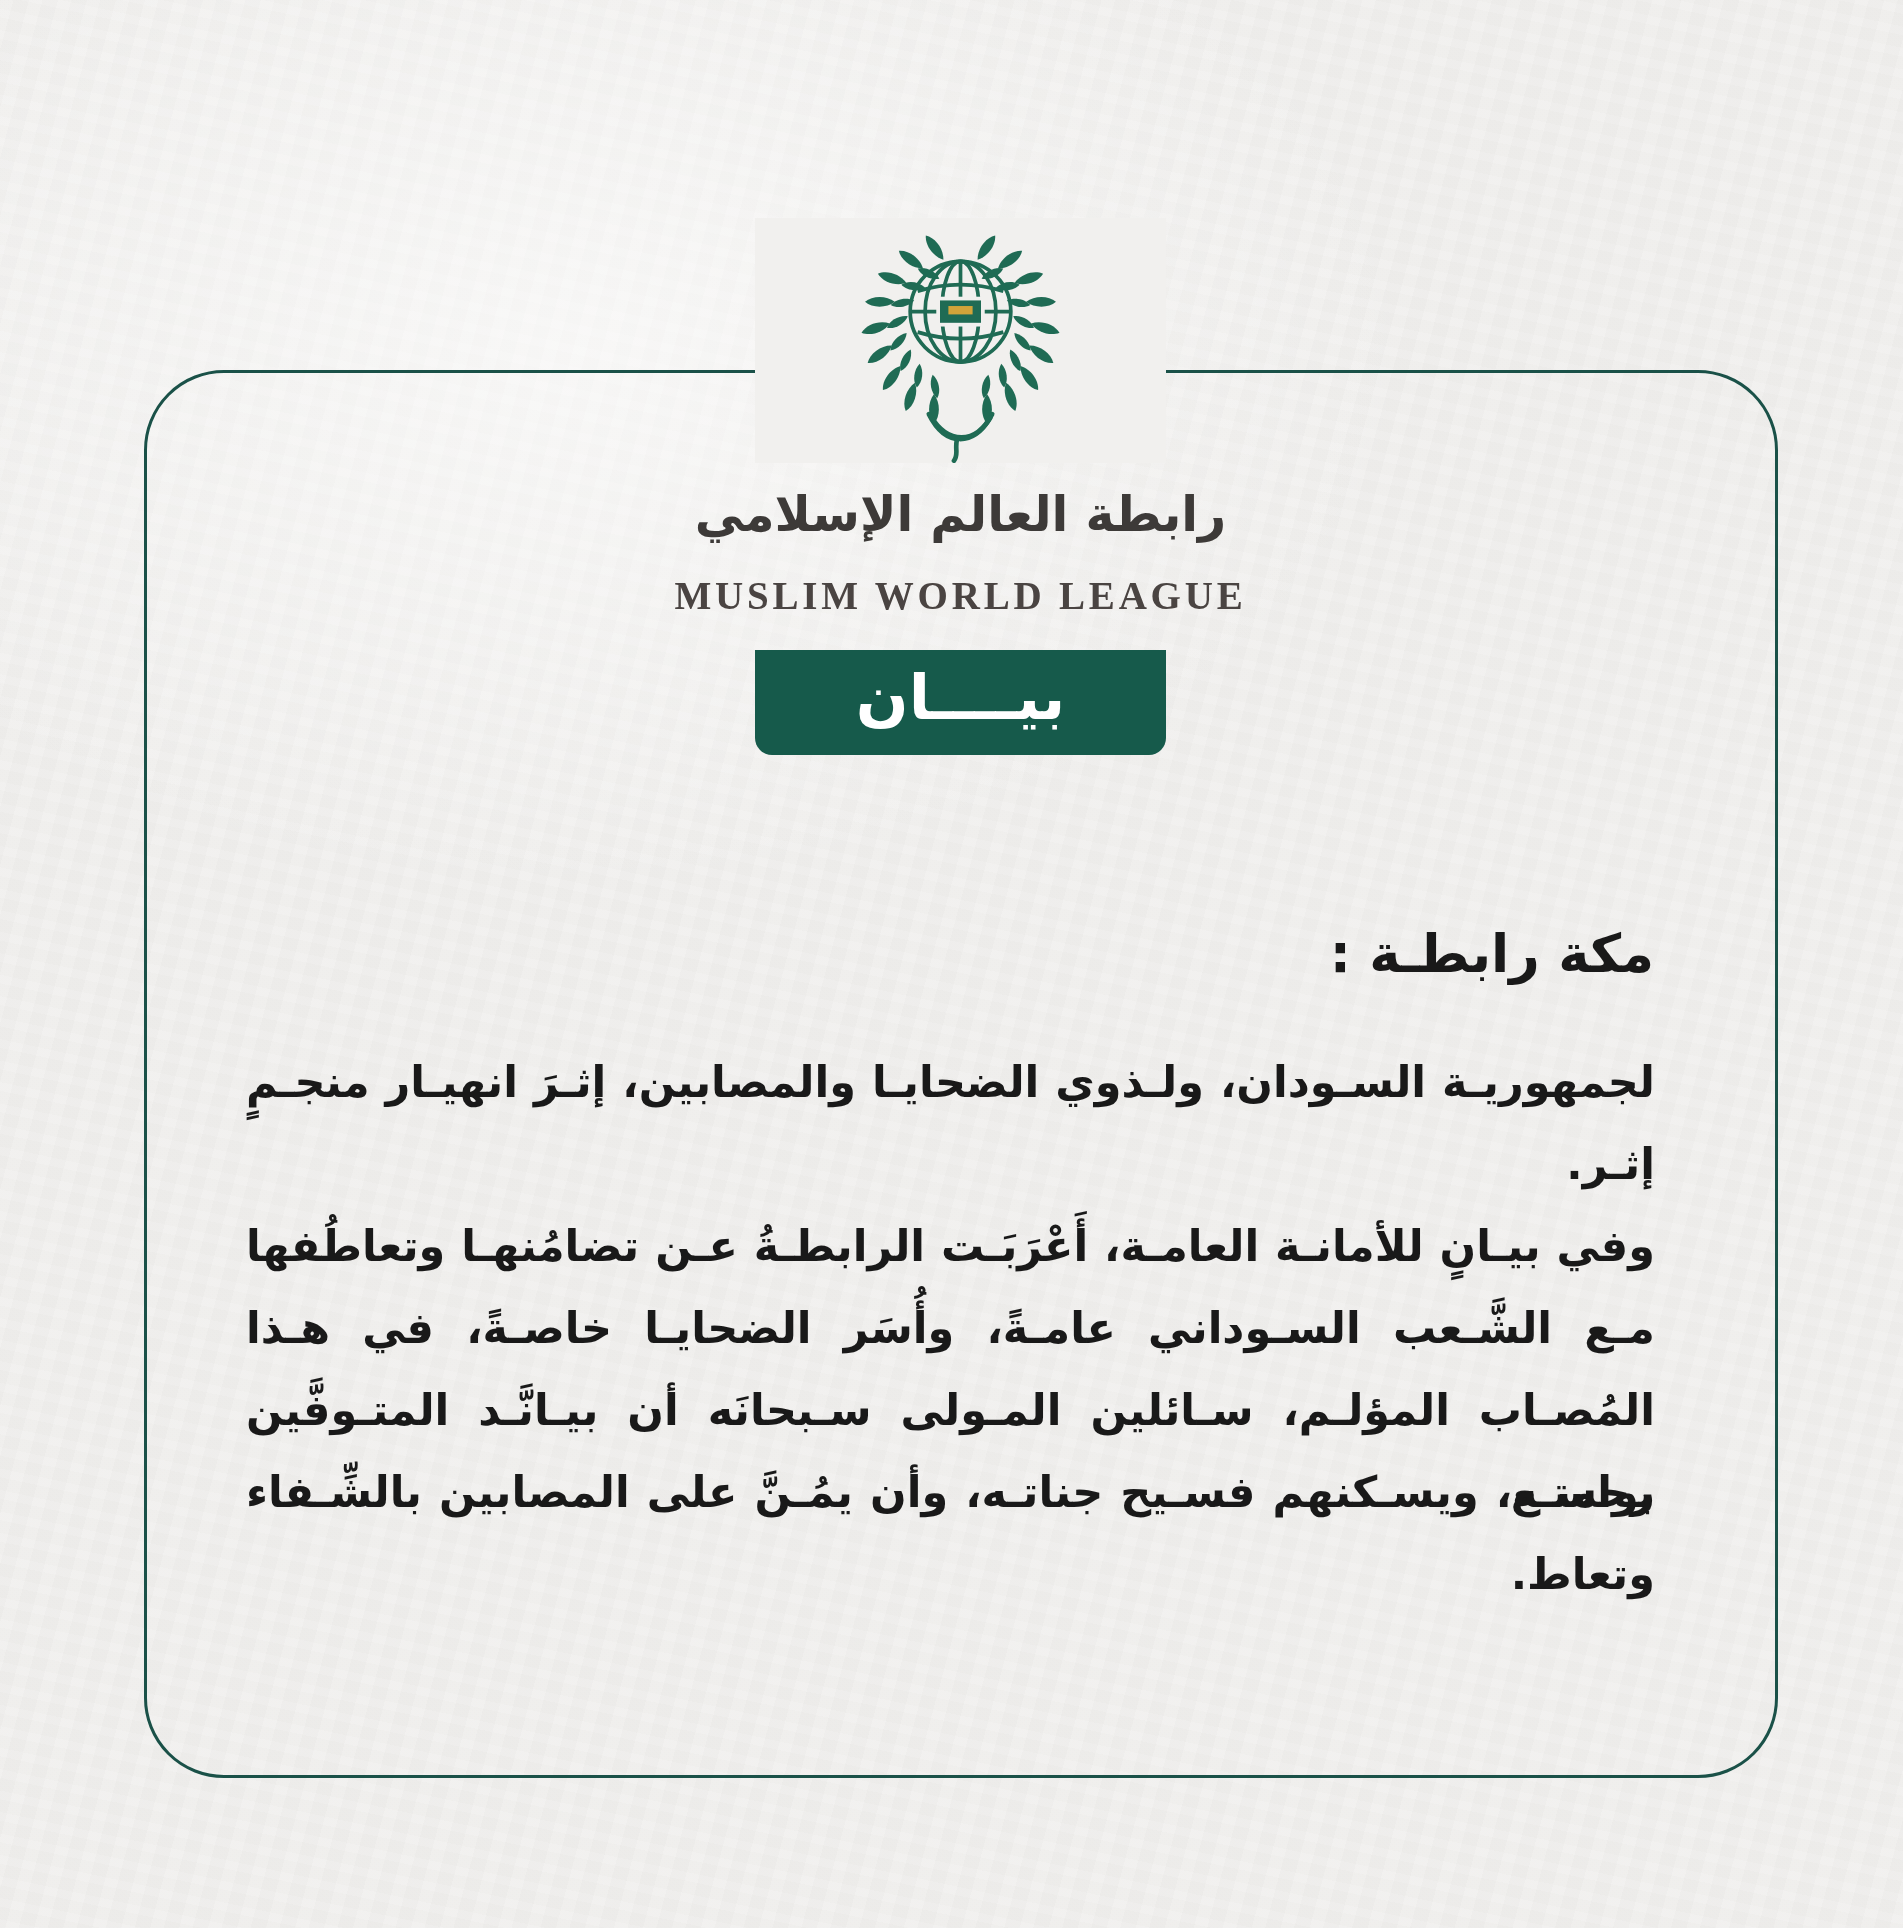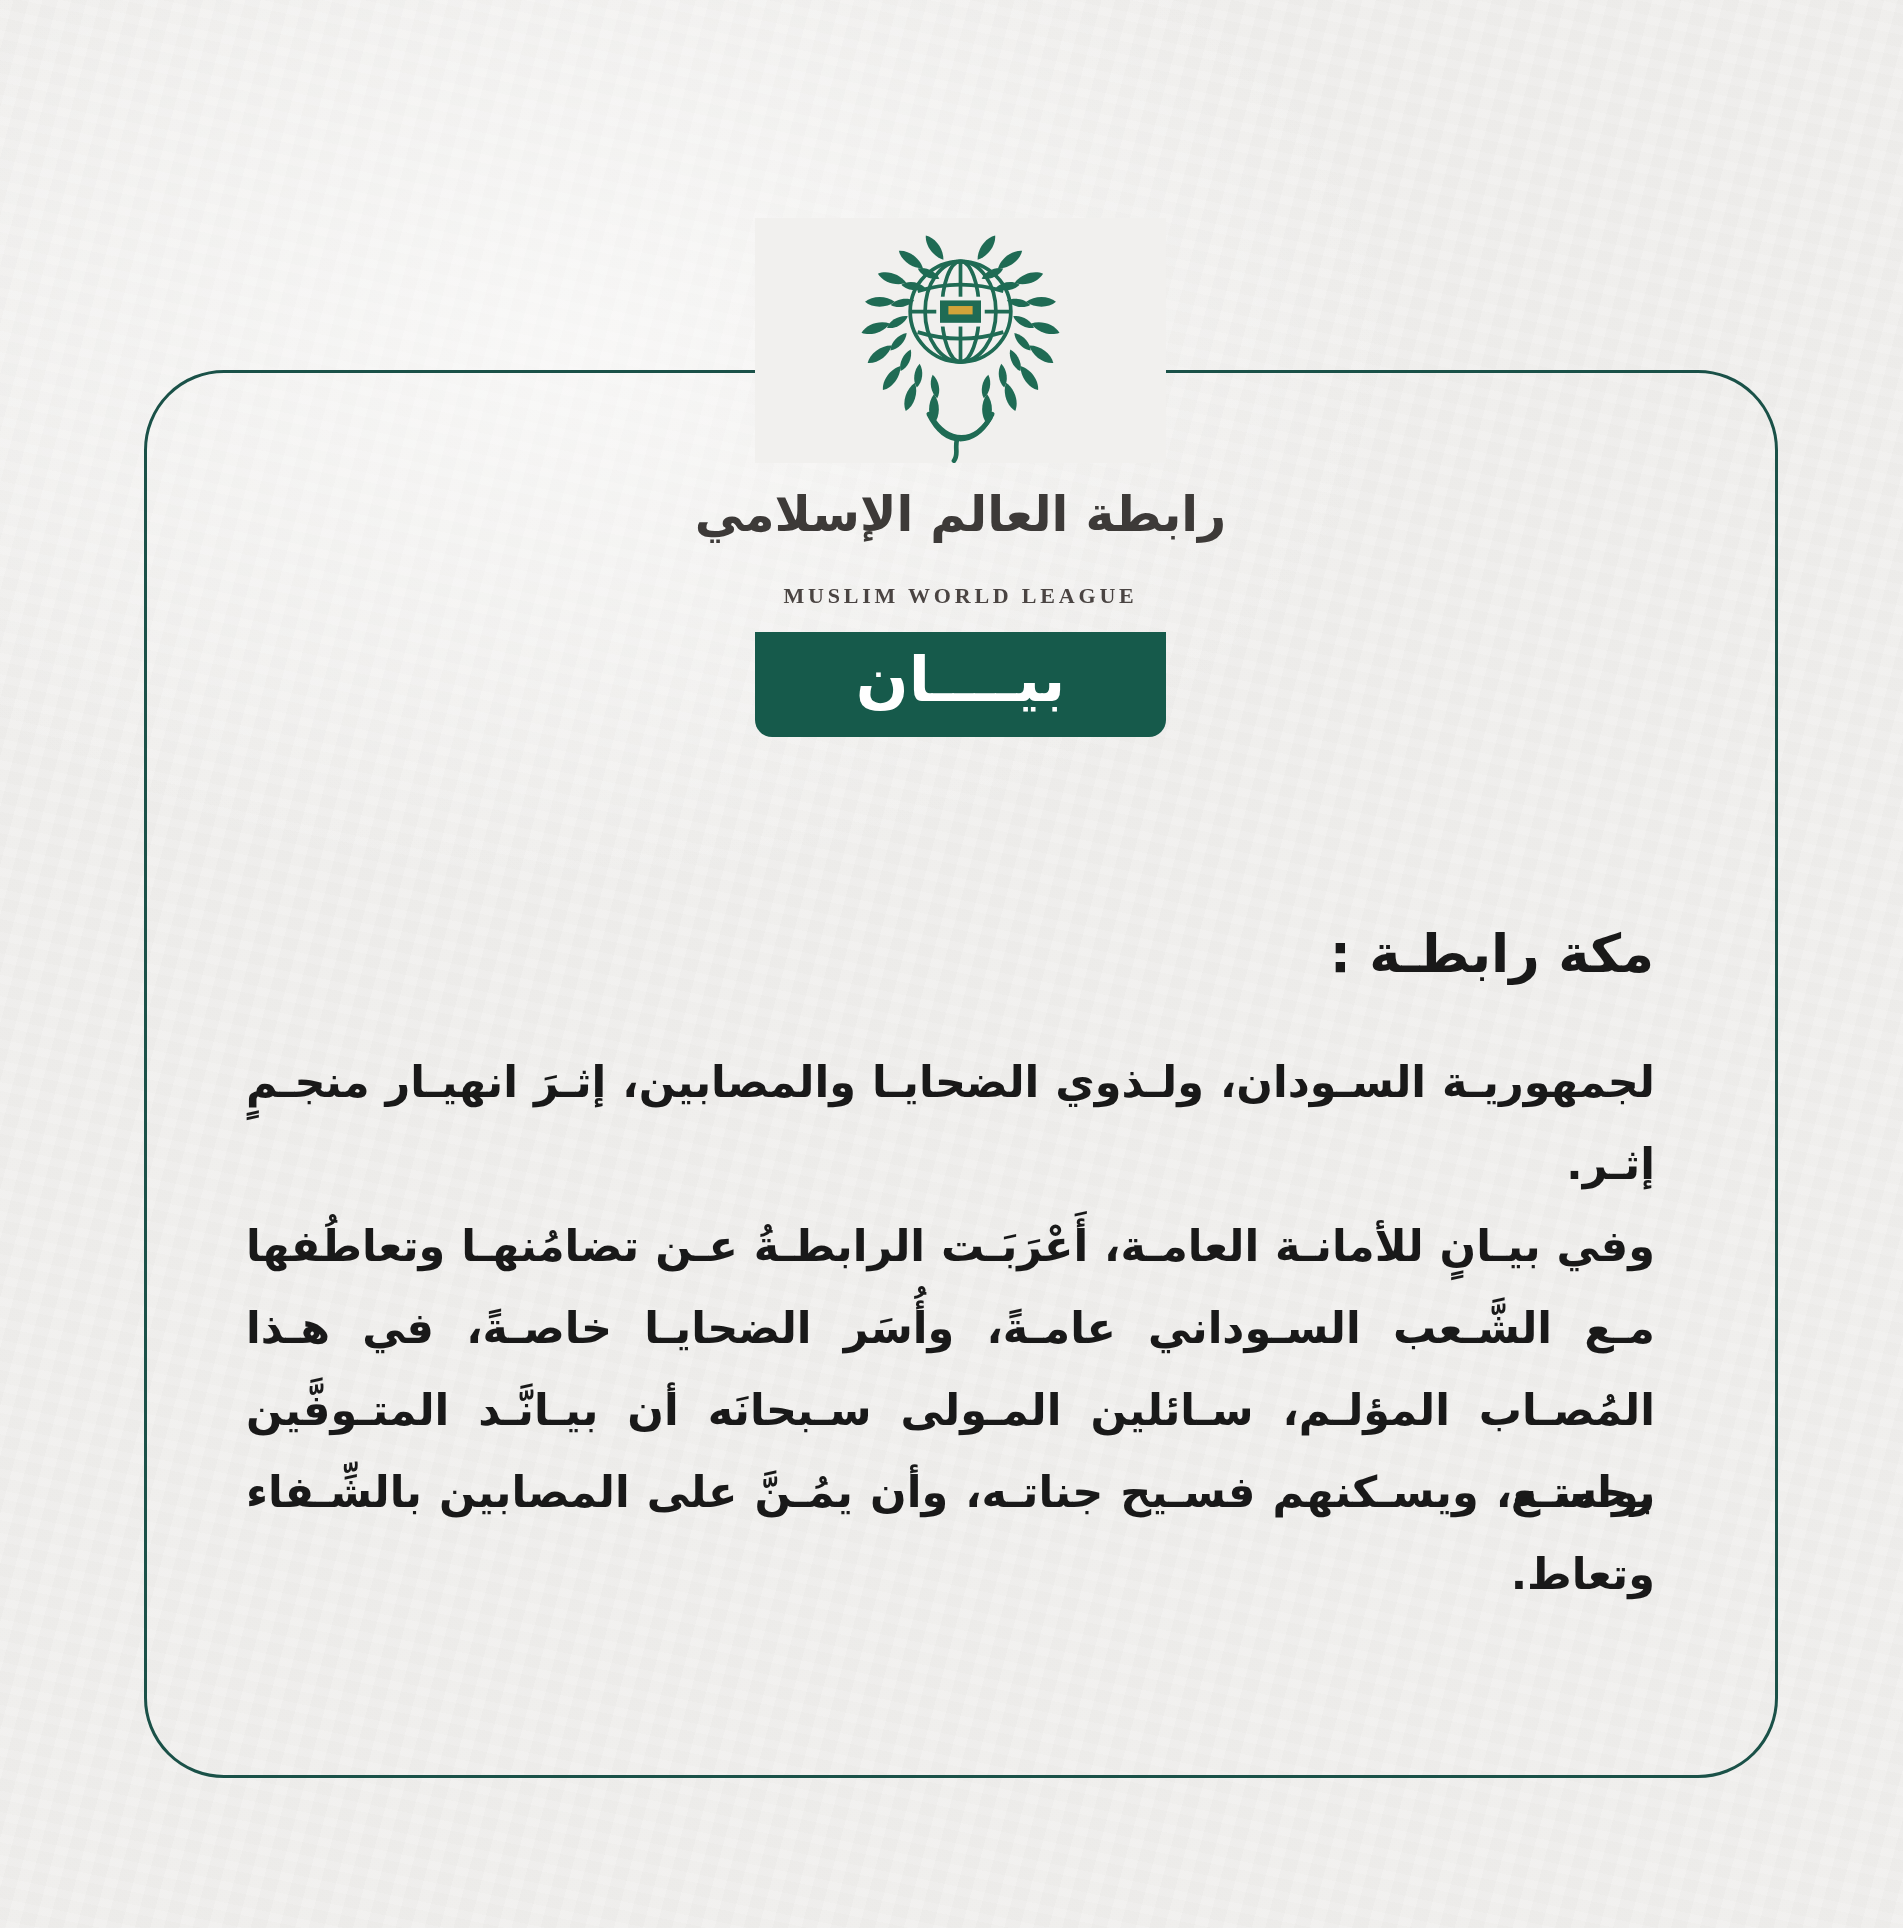--- a/index.html
+++ b/index.html
@@ -36,25 +36,25 @@
     width:100%;display:flex;justify-content:center;
     background:var(--bg);
   }
   .logo-wrap svg{width:205px;height:245px;display:block;}
   .calligraphy{
     margin-top:7.5px;font-size:49px;line-height:87px;font-weight:bold;
     color:var(--callig);white-space:nowrap;direction:rtl;
   }
   .org-en{
     margin-top:22.6px;font-family:"Liberation Serif", serif;font-weight:bold;
-    font-size:22px;line-height:32px;letter-spacing:3.8px;color:var(--mwl);
+    font-size:39px;line-height:32px;letter-spacing:3.8px;color:var(--mwl);
     white-space:nowrap;
   }
   .banner{
-    margin-top:20px;width:100%;height:105px;background:var(--banner);
+    margin-top:38px;width:100%;height:105px;background:var(--banner);
     border-radius:0 0 17px 17px;display:flex;align-items:center;justify-content:center;
   }
   .banner-label{
     color:#ffffff;font-size:62px;font-weight:bold;direction:rtl;
     line-height:94px;padding-bottom:9.4px;
   }
   
   .city-line{
     position:absolute;top:913px;right:250px;z-index:2;
     direction:rtl;color:var(--ink);font-weight:bold;font-size:53px;line-height:81px;

